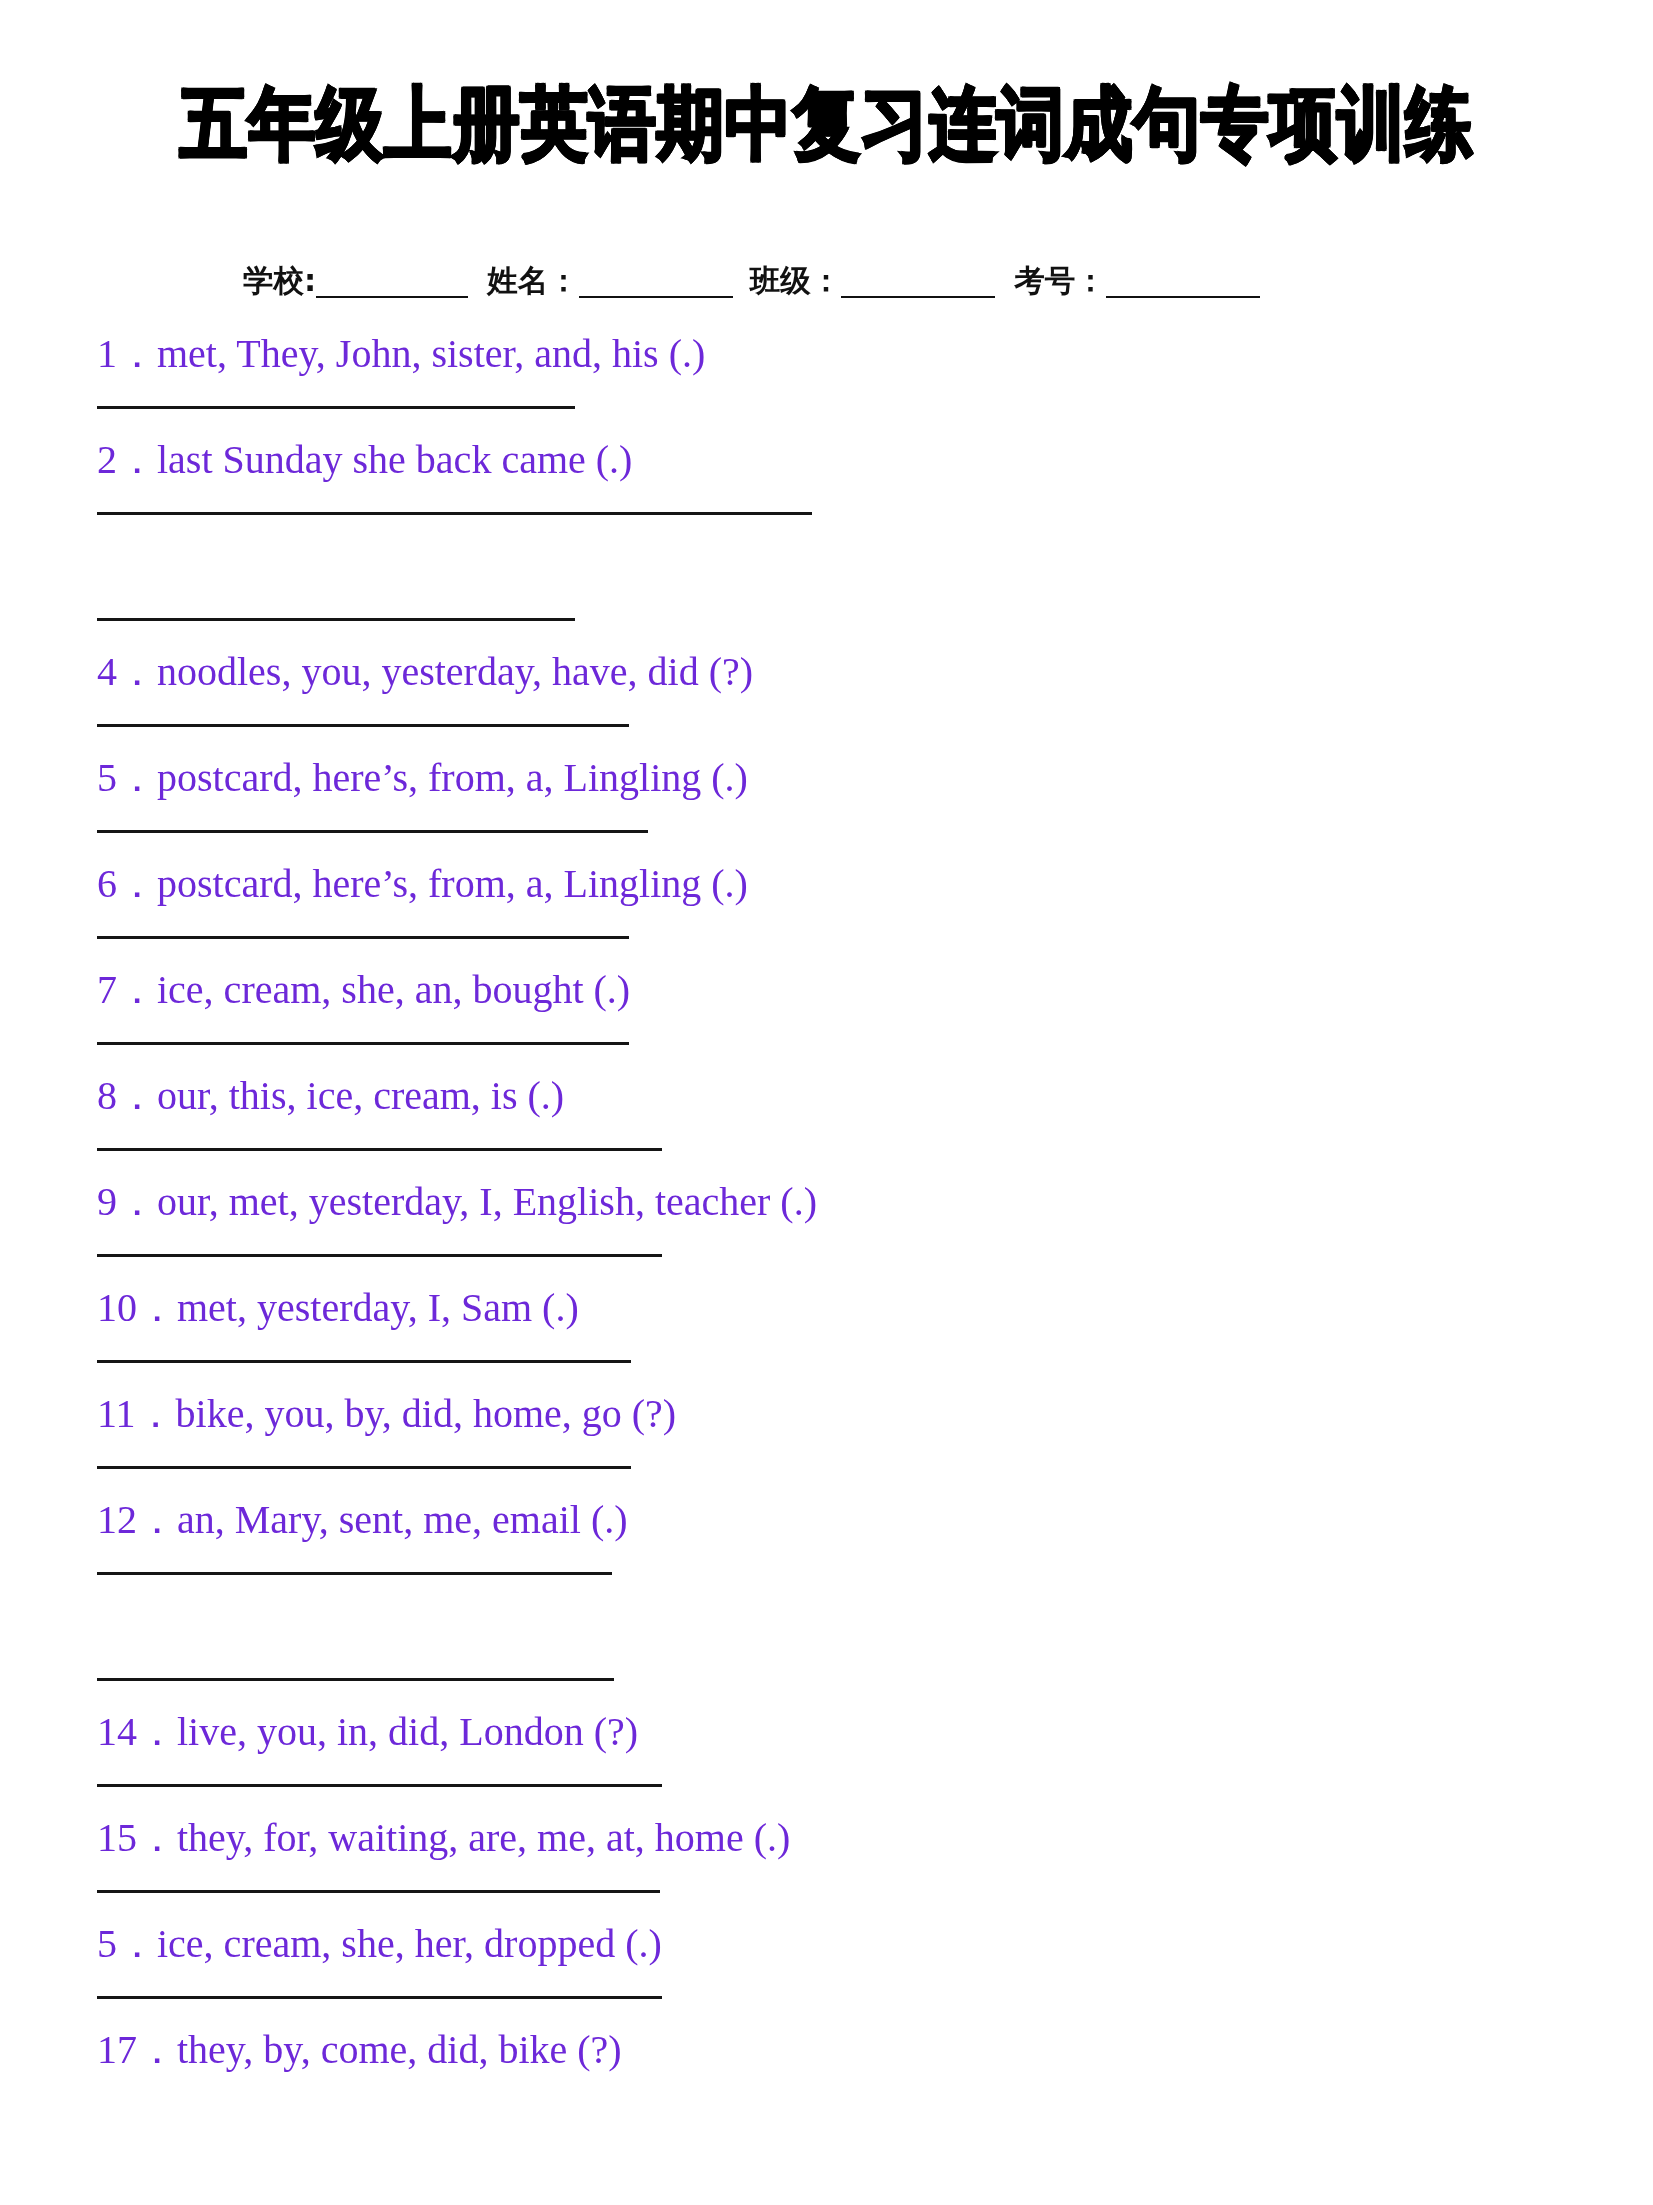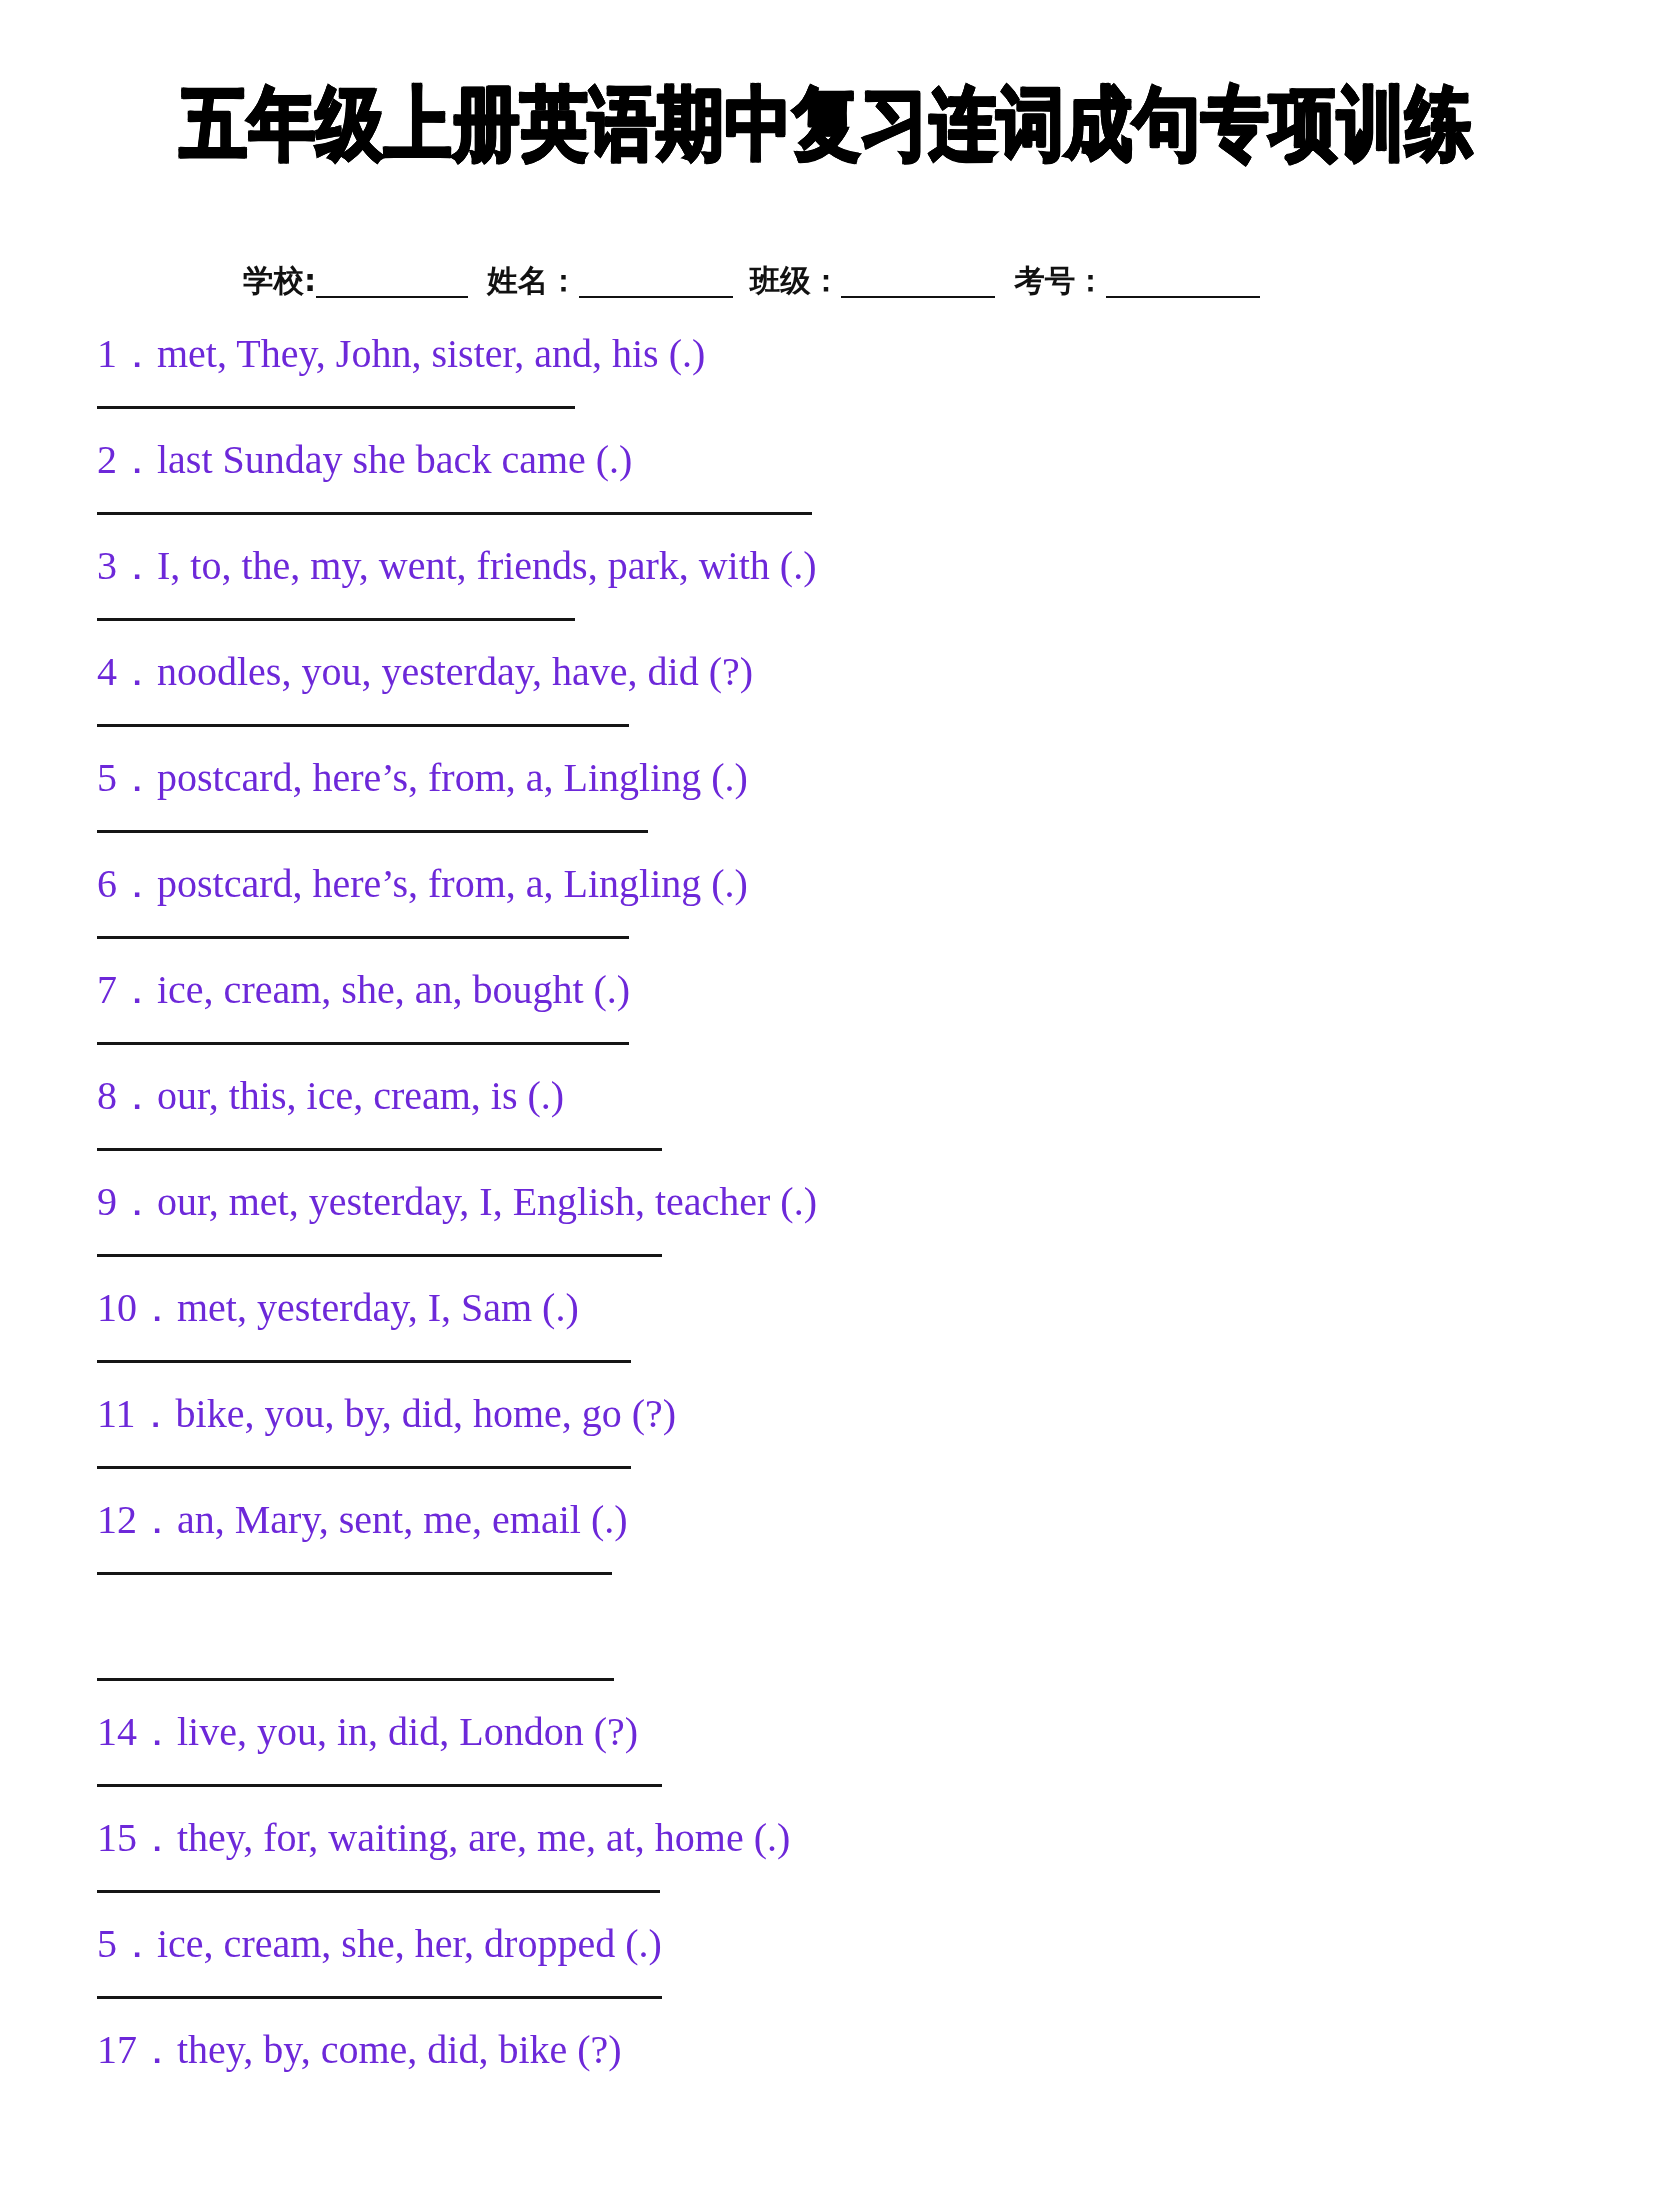--- a/index.html
+++ b/index.html
@@ -160,21 +160,20 @@
   <div class="questions" id="question-list">
       <div class="qblock">
         <div class="qtext"><span class="qnum">1．</span><span>met, They, John, sister, and, his (.)</span></div>
         <div class="answer-line" style="width: 478px;"></div>
       </div>
       <div class="qblock">
         <div class="qtext"><span class="qnum">2．</span><span>last  Sunday  she  back  came (.)</span></div>
         <div class="answer-line" style="width: 715px;"></div>
       </div>
       <div class="qblock">
-        <div class="qtext"><span class="qnum">3．</span><span>I, to, the, my, went, friends, park, with (.)</span></div>
         <div class="answer-line" style="width: 478px;"></div>
       </div>
       <div class="qblock">
         <div class="qtext"><span class="qnum">4．</span><span>noodles, you, yesterday, have, did (?)</span></div>
         <div class="answer-line" style="width: 532px;"></div>
       </div>
       <div class="qblock">
         <div class="qtext"><span class="qnum">5．</span><span>postcard, here’s, from, a, Lingling (.)</span></div>
         <div class="answer-line" style="width: 551px;"></div>
       </div>

